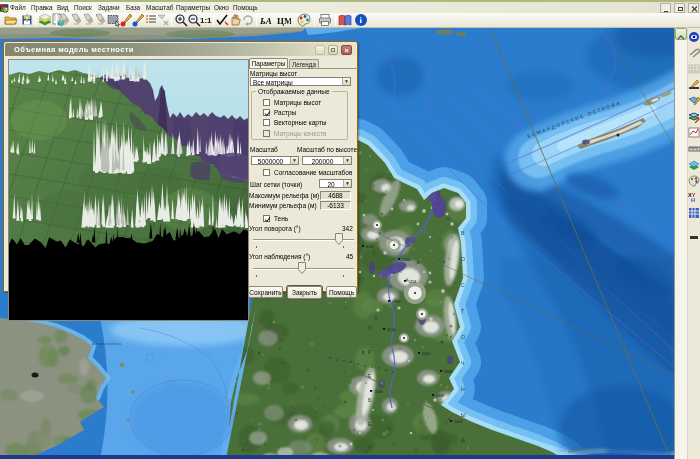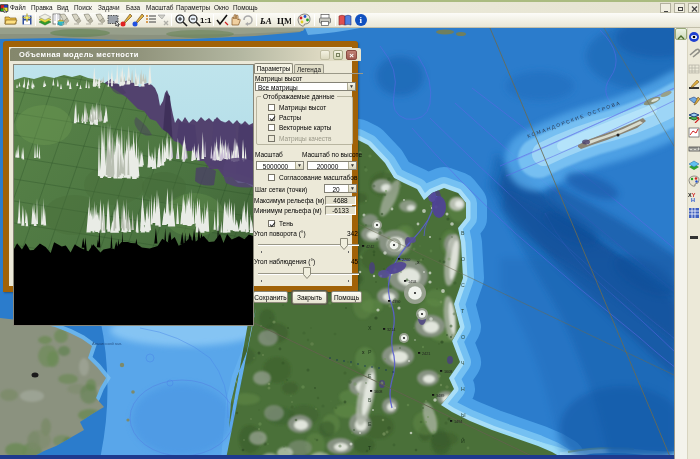--- a/index.html
+++ b/index.html
@@ -855,21 +855,21 @@
     </svg>
     <svg class="abs" style="left:688px;top:191px" width="12" height="12" viewBox="0 0 12 12">
       <text x="0" y="6" font-size="5.5" font-weight="bold" fill="#111" font-family="Liberation Sans">X<tspan fill="#d02020">Y</tspan></text>
       <text x="3" y="11" font-size="5.5" font-weight="bold" fill="#2050d0" font-family="Liberation Sans">H</text>
     </svg>
     <svg class="abs" style="left:688px;top:207px" width="12" height="12" viewBox="0 0 12 12">
       <rect x="1" y="1" width="10" height="10" fill="#4060c0"></rect>
       <path d="M1,4 h10 M1,7 h10 M4,1 v10 M7,1 v10" stroke="#fff" stroke-width="0.8"></path>
     </svg>
     <div class="abs" style="left:690px;top:236px;width:8px;height:3px;background:#333"></div>
-    <div class="abs" style="left:3px;top:41px;width:355px;height:251px;background:#ece9d8;border:6px solid #a16207;border-radius:3px 3px 0 0;box-shadow:1px 1px 2px rgba(0,0,0,.3)">
+    <div class="abs" style="left:3px;top:41px;width:355px;height:251px;background:#ece9d8;border:1px solid #a16207;border-radius:3px 3px 0 0;box-shadow:1px 1px 2px rgba(0,0,0,.3)">
       <div class="abs" style="left:1px;top:1px;width:351px;height:13px;border-radius:2px 2px 0 0;background:linear-gradient(90deg,#84876c,#8f927a 35%,#b2b6a0 65%,#dcd8c1 88%,#e8e4ce);">
         <div class="abs" style="left:9px;top:2px;font-size:7.5px;font-weight:bold;color:#fff;letter-spacing:0.4px">Объемная модель местности</div>
       </div>
       <div class="abs" style="left:311px;top:2.5px;width:10px;height:10px;background:linear-gradient(#f4f2e2,#dcd9bf);border:1px solid #c0bda2;border-radius:2px"></div>
       <div class="abs" style="left:324px;top:2.5px;width:10px;height:10px;background:linear-gradient(#f4f2e2,#d4d6b4);border:1px solid #a8ab88;border-radius:2px">
         <div style="position:absolute;left:2px;top:2px;width:4px;height:4px;border:1px solid #78805c"></div>
       </div>
       <div class="abs" style="left:337px;top:2.5px;width:11px;height:10px;background:linear-gradient(#c08276,#a05a50);border:1px solid #8a4a42;border-radius:2px;color:#fff;font-size:8px;font-weight:bold;text-align:center;line-height:9px">×</div>
       <div class="abs" style="left:4px;top:17px;width:241px;height:262px;border:1px solid #8a887a">
         <svg width="239" height="260" viewBox="0 0 239 260" style="display:block">

